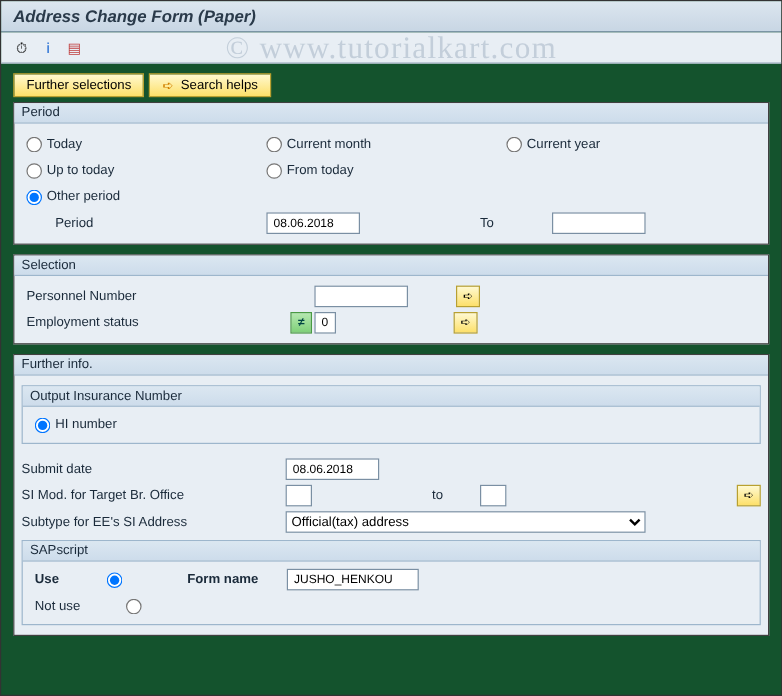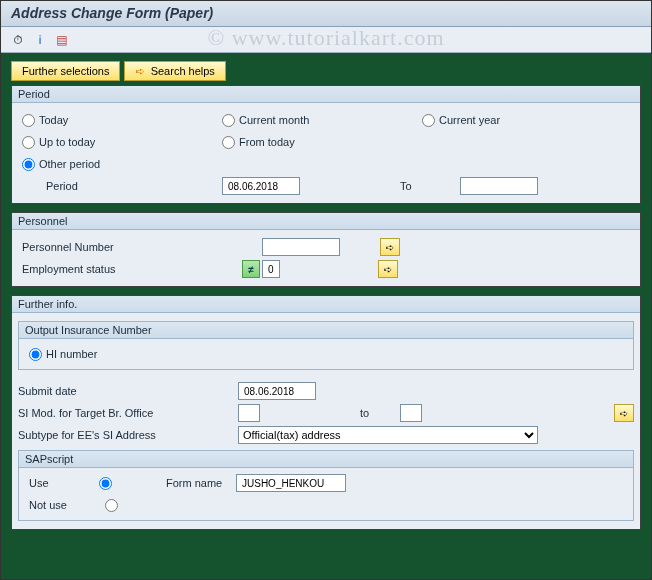--- a/index.html
+++ b/index.html
@@ -102,21 +102,21 @@
     font-size:10px;color:#044; font-weight:bold;
   }
   select.combo{
     border:1px solid #7a8fa3;background:#fff;height:18px;font-size:11px;
     width:300px;
   }
   .watermark{
     position:absolute;
     top:24px; left:0; right:0;
     text-align:center;
-    font-size:22px;
+    font-size:26px;
     letter-spacing:1px;
     color:rgba(170,185,200,0.6);
     pointer-events:none;
     font-family: "Times New Roman", serif;
   }
   .subgroup{
     border:1px solid #9db6cc;
     margin:4px 0;
   }
   .subgroup .groupbox-body{padding:4px 10px;}
@@ -187,21 +187,21 @@
           <div style="width:176px;"><label>Period</label></div>
           <input class="text date-sel" style="width: 78px;" value="08.06.2018">
           <div style="width:100px;"></div>
           <label style="width:60px;">To</label>
           <input class="text" style="width: 78px;" value="">
         </div>
       </div>
     </div>
 
     <div class="groupbox">
-      <div class="groupbox-title">Personnel</div>
+      <div class="groupbox-title">Selection</div>
       <div class="groupbox-body">
         <div class="row">
           <div class="field-lbl"><label>Personnel Number</label></div>
           <span style="width:20px;"></span>
           <input class="text" style="width: 78px;" value="">
           <span style="width:40px;"></span>
           <span class="small-icon-btn">
               <span>➪</span>
             </span>
         </div>
@@ -254,26 +254,26 @@
           <div class="field-lbl"><label>Subtype for EE's SI Address</label></div>
           <select class="combo">
             <option>Official(tax) address</option>
           </select>
         </div>
 
         <div class="subgroup" style="margin-top:4px;">
           <div class="groupbox-title">SAPscript</div>
           <div class="groupbox-body">
             <div class="row">
-              <div style="width:70px;" class="flex gap6">
+              <div style="width:60px;font-weight:bold;" class="flex gap6">
                 <label>Use</label>
               </div>
               <input type="radio" name="saps" class="radio" checked="" style="">
               <span style="width:50px;"></span>
-              <label style="width:70px;">Form name</label>
+              <label style="width:83px;font-weight:bold;">Form name</label>
               <input class="text" style="width: 110px;" value="JUSHO_HENKOU">
             </div>
             <div class="row">
               <div style="width:76px;"><label>Not use</label></div>
               <input type="radio" name="saps" class="radio" style="">
             </div>
           </div>
         </div>
 
       </div>

